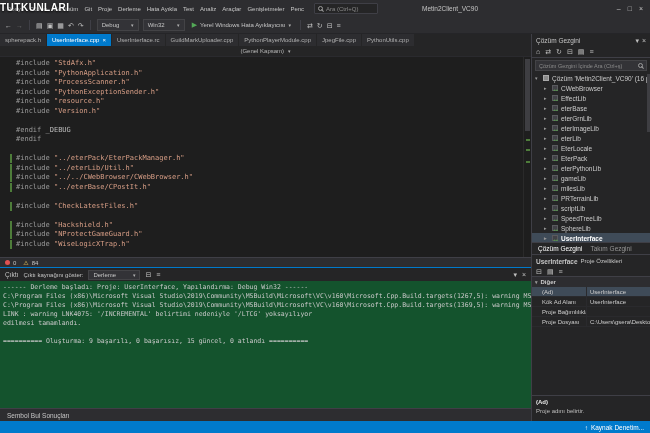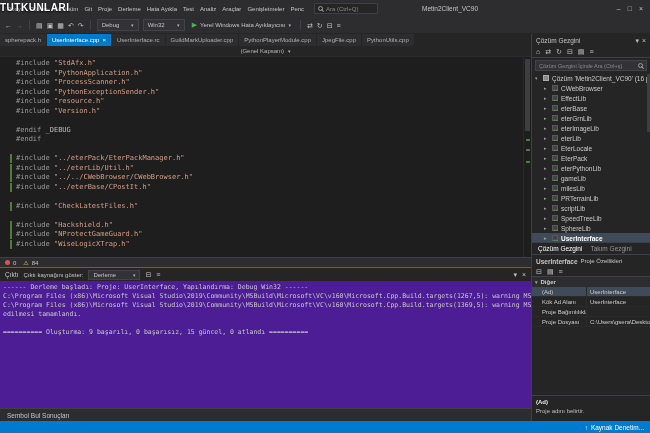--- a/index.html
+++ b/index.html
@@ -54,21 +54,21 @@
 
   .info-bar{height:10px;flex:none;background:#2d2d30;border-top:1px solid #3f3f46;display:flex;align-items:center;gap:3px;padding:0 5px;font-size:6px;color:#c5c5c5}
   .err-ico{width:5px;height:5px;border-radius:50%;background:#e05252;flex:none}
   .warn-ico{color:#f2cc60;font-size:6px;margin-left:4px}
 
   .output-panel{flex:none;border-top:1px solid #007acc;background:#252526;display:flex;flex-direction:column}
   .output-header{height:13px;flex:none;display:flex;align-items:center;gap:5px;padding:0 5px;font-size:6px;color:#c5c5c5}
   .out-title{font-size:6.5px}
   .combo.small{height:10px;min-width:52px}
   .spacer{flex:1}
-  .output-body{height:127px;flex:none;background:#4c1d95;overflow:hidden;padding-top:2px}
+  .output-body{height:127px;flex:none;background:#14532d;overflow:hidden;padding-top:2px}
   .out-line{height:9px;line-height:9px;font-family:"DejaVu Sans Mono",monospace;font-size:6.5px;color:#c8c8c8;white-space:pre;overflow:hidden;padding-left:3px}
 
   .symbol-bar{height:13px;flex:none;background:#2d2d30;border-top:1px solid #3f3f46;display:flex;align-items:center;padding:0 7px;font-size:6.5px;color:#c5c5c5}
 
   
   .right-col{flex:1;min-width:0;display:flex;flex-direction:column;background:#252526;border-left:1px solid #3f3f46}
   .se-header{height:12px;flex:none;display:flex;align-items:center;gap:3px;padding:0 4px;font-size:6.5px;color:#c5c5c5}
   .se-toolbar{height:12px;flex:none;display:flex;align-items:center;gap:5px;padding:0 4px;border-bottom:1px solid #3f3f46;font-size:7px;color:#c0c0c0}
   .se-search{height:11px;flex:none;margin:2px 3px 1px;background:#333337;border:1px solid #434346;display:flex;align-items:center;gap:3px;padding:0 3px}
   .se-search .s-txt{flex:1;font-size:5.5px}
@@ -249,20 +249,21 @@
           <span class="tb-ico">⊟</span>
           <span class="tb-ico">≡</span>
           <span class="spacer"></span>
           <span class="tb-ico">▾</span>
           <span class="tb-ico">×</span>
         </div>
         <div class="output-body">
             <div class="out-line">------ Derleme başladı: Proje: UserInterface, Yapılandırma: Debug Win32 ------</div>
             <div class="out-line">C:\Program Files (x86)\Microsoft Visual Studio\2019\Community\MSBuild\Microsoft\VC\v160\Microsoft.Cpp.Build.targets(1267,5): warning MSB8012: TargetPath(C:\Users\gsera\Desktop</div>
             <div class="out-line">C:\Program Files (x86)\Microsoft Visual Studio\2019\Community\MSBuild\Microsoft\VC\v160\Microsoft.Cpp.Build.targets(1369,5): warning MSB8012: TargetName(UserInterface) does</div>
+            <div class="out-line">LINK : warning LNK4075: '/INCREMENTAL' belirtimi nedeniyle '/LTCG' yoksayılıyor</div>
             <div class="out-line">edilmesi tamamlandı.</div>
             <div class="out-line"></div>
             <div class="out-line">========== Oluşturma: 9 başarılı, 0 başarısız, 15 güncel, 0 atlandı ==========</div>
           </div>
       </div>
 
       <div class="symbol-bar">
         <span>Sembol Bul Sonuçları</span>
       </div>
     </div>

